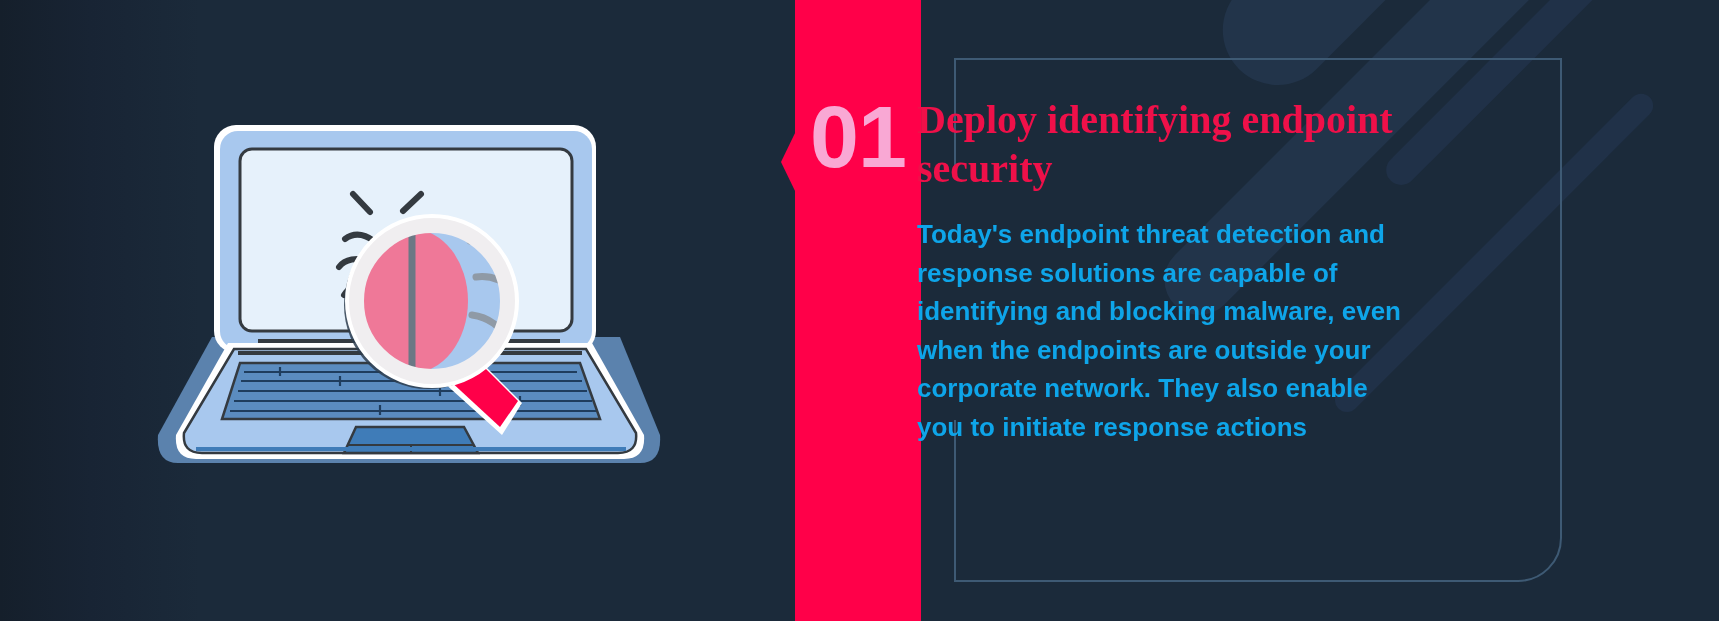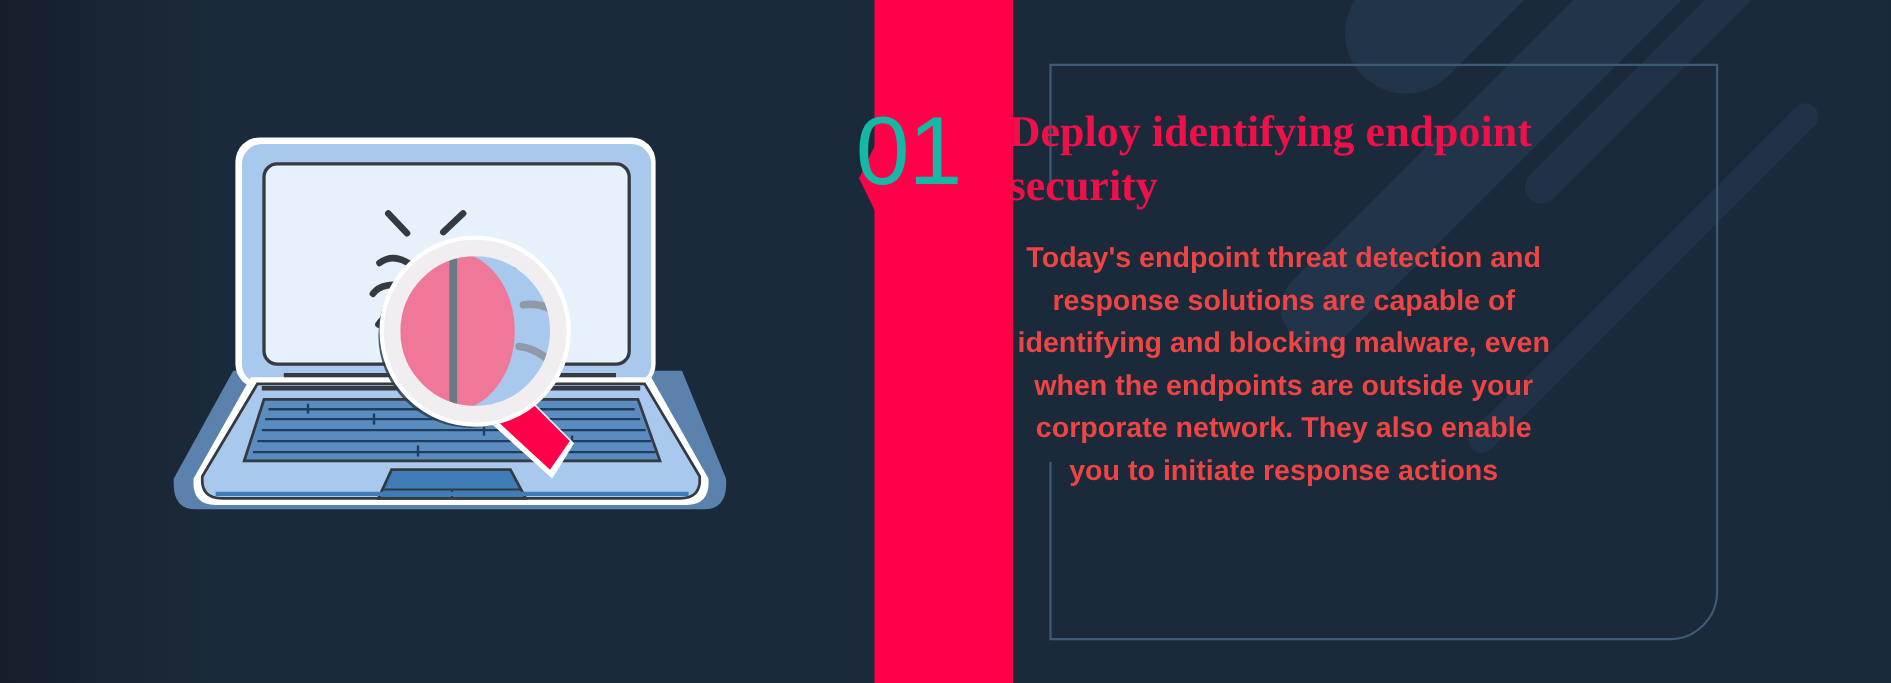--- a/index.html
+++ b/index.html
@@ -56,27 +56,27 @@
     border-top: 31px solid transparent;
     border-bottom: 31px solid transparent;
     border-right: 15px solid #ff0049;
   }
 
   
   .step-number {
     position: absolute;
     left: 778px; top: 93px;
     width: 160px;
-    text-align: left;
+    text-align: center;
     font-family: "Liberation Sans", sans-serif;
-    font-weight: normal;
+    font-weight: bold;
     font-size: 88px;
     line-height: 88px;
     letter-spacing: -1px;
-    color: #14b8a6;
+    color: #f9a8d4;
   }
 
   
   .frame {
     position: absolute;
     left: 954px; top: 58px;
     width: 608px; height: 524px;
     border: 2px solid #3e5a74;
     border-top-left-radius: 0;
     border-top-right-radius: 0;
@@ -105,24 +105,23 @@
     line-height: 49px;
     color: #ef1049;
     margin: 0 0 22px 0;
     letter-spacing: 0px;
   }
   .body-copy {
     font-family: "Liberation Sans", sans-serif;
     font-weight: bold;
     font-size: 26px;
     line-height: 38.6px;
-    color: #ef4444;
+    color: #0ea5e9;
     margin: 0;
     max-width: 500px;
-    text-align: center;
   }
 
   
   .laptop {
     position: absolute;
     left: 140px; top: 105px;
     width: 540px; height: 395px;
   }
   .laptop svg { display: block; width: 100%; height: 100%; }
 </style>

